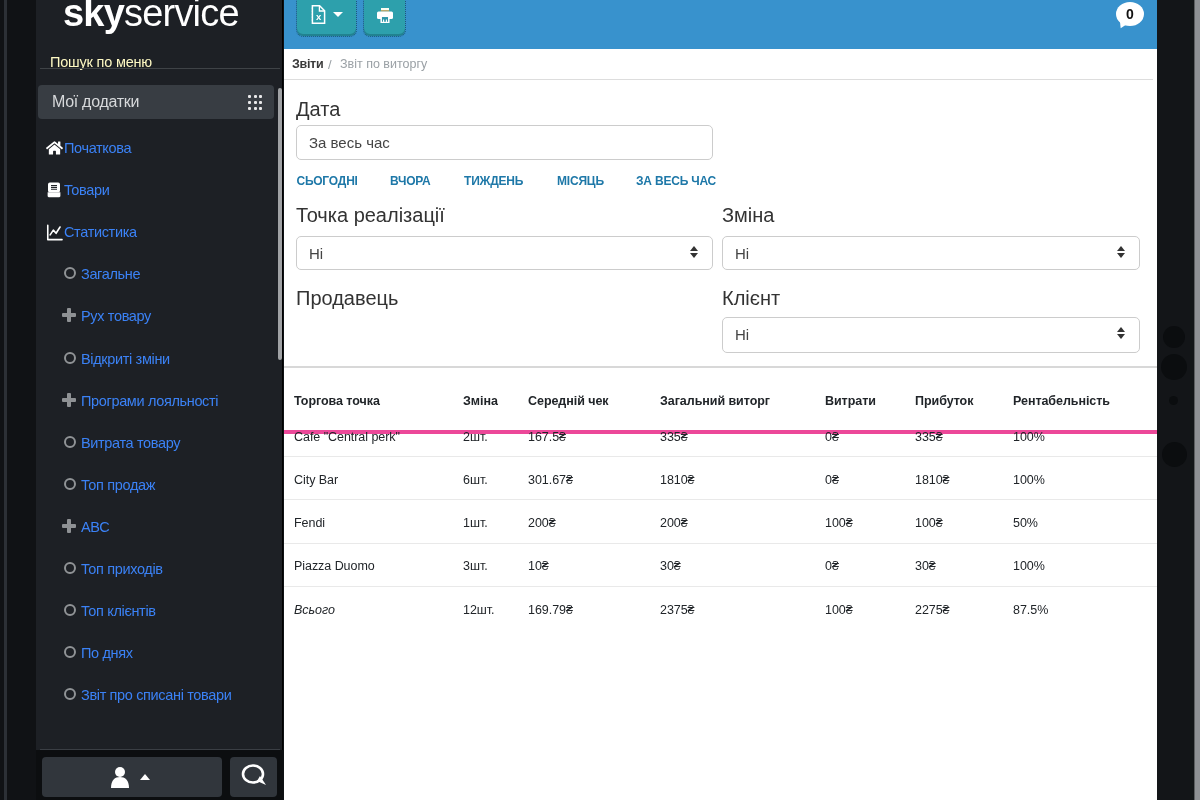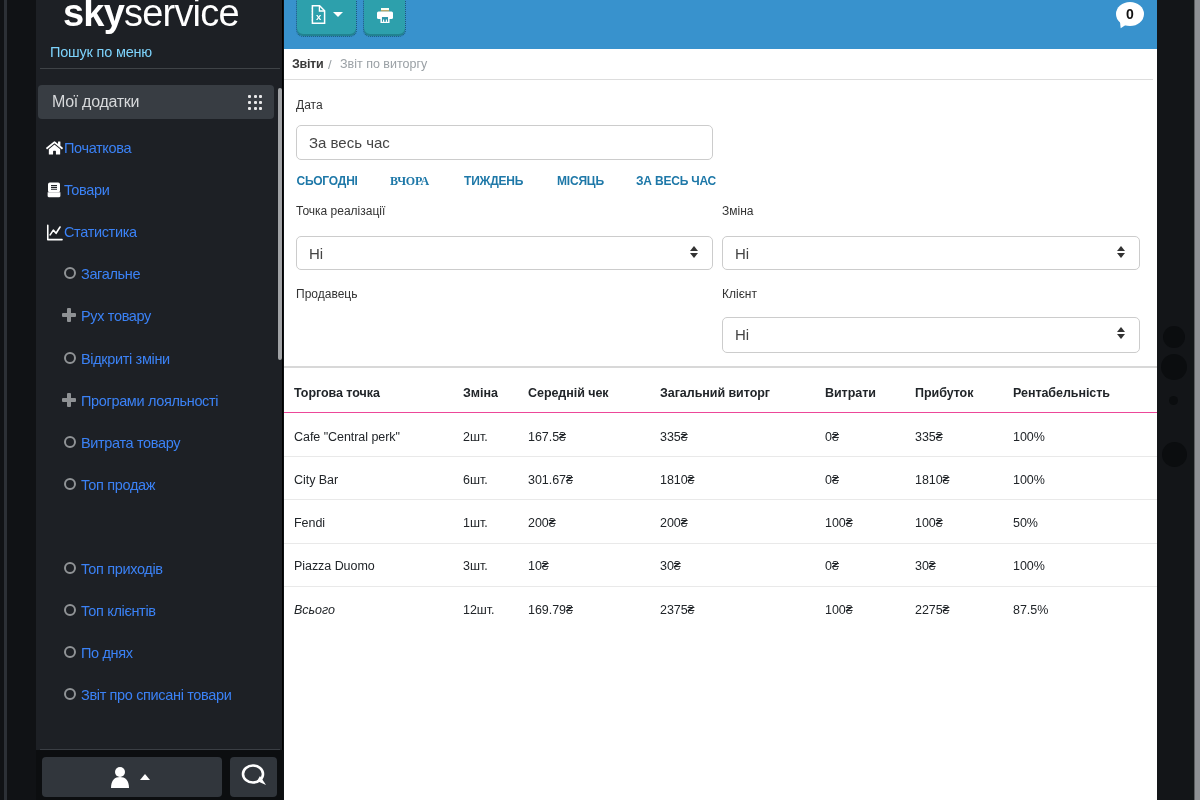--- a/index.html
+++ b/index.html
@@ -9,21 +9,21 @@
 
   
   #leftstrip { left:0; top:0; width:36px; height:800px; background:#101215; }
   #leftline { left:4px; top:0; width:3px; height:800px; background:#2c3036; }
 
   
   #sidebar { left:36px; top:0; width:247px; height:800px; background:#1d2025; border-right:1px solid #000; }
   #logo { left:27px; top:-8px; color:#fff; font-size:38px; letter-spacing:-0.8px; white-space:nowrap; }
   #logo b { font-weight:700; }
   #logo span { font-weight:400; }
-  #search { left:14px; top:44px; color:#7dd3fc; font-size:14.5px; letter-spacing:-0.2px; }
+  #search { left:14px; top:54px; color:#fef9c3; font-size:14.5px; letter-spacing:-0.2px; }
   #searchline { left:4px; top:68px; width:240px; height:1px; background:#3f4347; }
   #appsbar { left:2px; top:85px; width:236px; height:34px; background:#383d43; border-radius:4px; }
   #appsbar .t { position:absolute; left:14px; top:8px; font-size:16px; letter-spacing:-0.3px; color:#d7d9db; }
   .grid9 { position:absolute; right:12px; top:10px; width:14px; height:15px; display:grid; grid-template-columns:repeat(3,1fr); grid-template-rows:repeat(3,1fr); gap:2.5px; }
   .grid9 i { background:#e8e9ea; border-radius:1px; }
 
   .navitem { position:absolute; left:0; width:247px; height:20px; color:#3b82f6; font-size:14.5px; letter-spacing:-0.35px; }
   .navitem .ic { position:absolute; left:7px; top:0px; width:22px; height:20px; text-align:center; }
   .navitem .tx { position:absolute; left:28px; top:2px; }
   .subitem .tx { position:absolute; left:45px; top:2px; }
@@ -48,21 +48,21 @@
   #bubble { left:832px; top:2px; width:28px; height:25px; }
   #bubble .e { position:absolute; left:0; top:0; width:28px; height:24px; background:#fff; border-radius:50%; }
   #bubble .tail { position:absolute; left:2px; top:18px; width:0; height:0; border-left:4px solid transparent; border-right:7px solid transparent; border-top:9px solid #fff; transform:rotate(18deg); }
   #bubble .n { position:absolute; left:0; top:4px; width:28px; text-align:center; font-size:14px; font-weight:700; color:#111; }
 
   #crumbs { left:0; top:49px; width:869px; height:31px; background:#fff; border-bottom:1px solid #ddd; }
   #crumbs .a { position:absolute; left:8px; top:8px; font-size:12.5px; font-weight:700; letter-spacing:-0.3px; color:#3a3a3a; }
   #crumbs .s { position:absolute; left:44px; top:8px; font-size:13px; color:#9aa0a5; }
   #crumbs .b { position:absolute; left:56px; top:8px; font-size:12.5px; color:#9aa0a5; }
 
-  .lbl { position:absolute; font-size:12px; color:#333; }
+  .lbl { position:absolute; font-size:20px; color:#333; }
   .field { position:absolute; border:1px solid #ccc; border-radius:5px; background:#fff; font-size:15px; color:#444; }
   .field .v { position:absolute; left:12px; top:8px; }
   .updown { position:absolute; right:13px; top:9px; width:9px; height:12px; }
   .updown:before { content:""; position:absolute; left:0; top:0; width:0; height:0; border-left:4.5px solid transparent; border-right:4.5px solid transparent; border-bottom:5.5px solid #333; }
   .updown:after { content:""; position:absolute; left:0; bottom:0; width:0; height:0; border-left:4.5px solid transparent; border-right:4.5px solid transparent; border-top:5.5px solid #333; }
 
   .qlink { position:absolute; top:174px; font-size:12px; font-weight:700; letter-spacing:-0.2px; color:#1e78a8; }
 
   
   #tbl { left:0; top:366px; width:873px; }
@@ -149,20 +149,24 @@
         <span class="plus"></span>
         <span class="tx">Програми лояльності</span>
       </div>
     <div class="navitem subitem" style="top:433px">
         <span class="ring"></span>
         <span class="tx">Витрата товару</span>
       </div>
     <div class="navitem subitem" style="top:475px">
         <span class="ring"></span>
         <span class="tx">Топ продаж</span>
+      </div>
+    <div class="navitem subitem" style="top:517px">
+        <span class="plus"></span>
+        <span class="tx">АВС</span>
       </div>
     <div class="navitem subitem" style="top:559px">
         <span class="ring"></span>
         <span class="tx">Топ приходів</span>
       </div>
     <div class="navitem subitem" style="top:601px">
         <span class="ring"></span>
         <span class="tx">Топ клієнтів</span>
       </div>
     <div class="navitem subitem" style="top:643px">
@@ -224,21 +228,21 @@
         <span class="s">/</span>
         <span class="b">Звіт по виторгу</span>
       </div>
 
     <div class="lbl" style="left:12px; top:98px;">Дата</div>
     <div class="field" style="left:12px; top:125px; width:417px; height:35px;">
         <span class="v" style="top:8px">За весь час</span>
       </div>
 
     <div class="qlink" style="left:12.5px;">СЬОГОДНІ</div>
-    <div class="qlink" style="left:106px;font-family:Liberation Serif, serif;">ВЧОРА</div>
+    <div class="qlink" style="left:106px;">ВЧОРА</div>
     <div class="qlink" style="left:180px;">ТИЖДЕНЬ</div>
     <div class="qlink" style="left:273px;">МІСЯЦЬ</div>
     <div class="qlink" style="left:352px;">ЗА ВЕСЬ ЧАС</div>
 
     <div class="lbl" style="left:12px; top:204px;">Точка реалізації</div>
     <div class="lbl" style="left:438px; top:204px;">Зміна</div>
     <div class="field" style="left:12px; top:236px; width:417px; height:34px;">
         <span class="v">Ні</span>
         <span class="updown"></span>
       </div>
@@ -249,21 +253,21 @@
 
     <div class="lbl" style="left:12px; top:287px;">Продавець</div>
     <div class="lbl" style="left:438px; top:287px;">Клієнт</div>
     <div class="field" style="left:438px; top:317px; width:418px; height:36px;">
         <span class="v">Ні</span>
         <span class="updown"></span>
       </div>
 
     <div id="tbl" class="abs">
       <div class="toprule"></div>
-      <div class="trow hdr" style="top:2px; height:45px; border-bottom:1px solid #ec4899;">
+      <div class="trow hdr" style="top:10px; height:58px; border-bottom:4px solid #ec4899;">
         <span class="c c1">Торгова точка</span>
           <span class="c c2">Зміна</span>
           <span class="c c3">Середній чек</span>
           <span class="c c4">Загальний виторг</span>
           <span class="c c5">Витрати</span>
           <span class="c c6">Прибуток</span>
           <span class="c c7">Рентабельність</span>
       </div>
       <div class="trow" style="top:48px; border-bottom:1px solid #e9e9e9;">
         <span class="c c1">Cafe "Central perk"</span>

